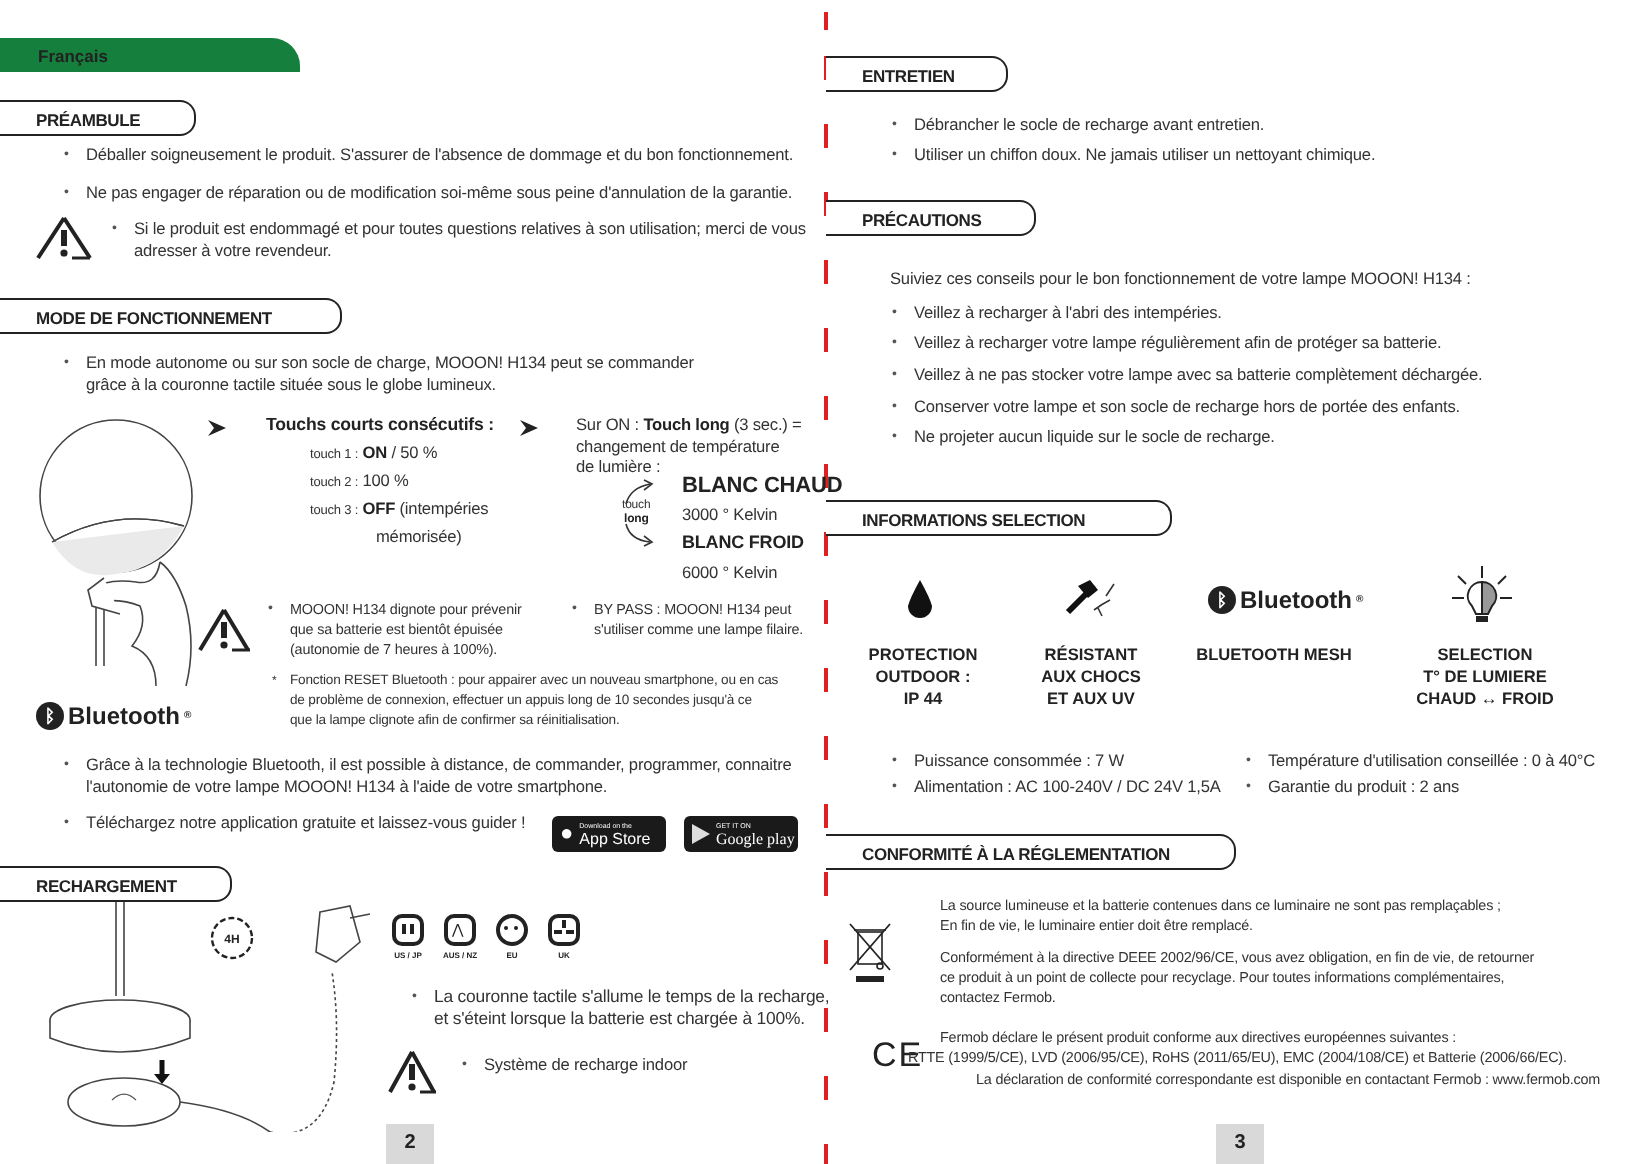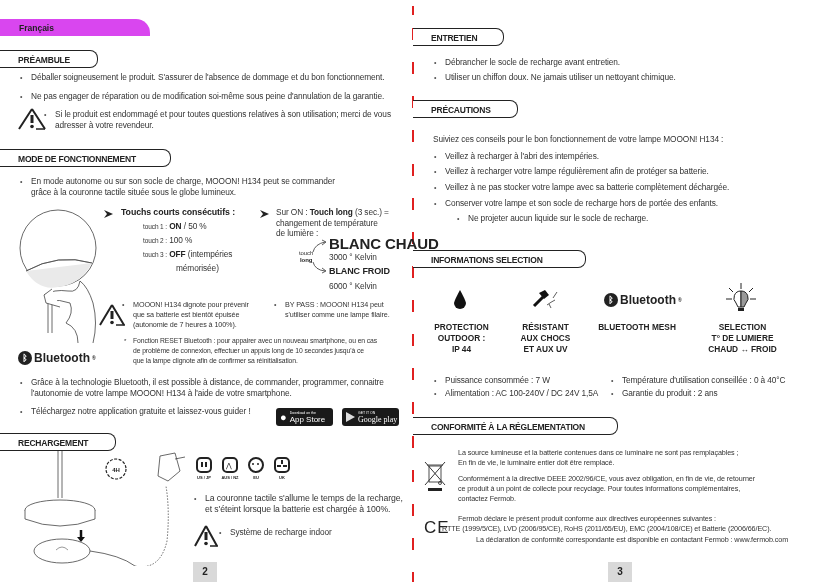--- a/index.html
+++ b/index.html
@@ -1,23 +1,23 @@
 <!DOCTYPE html>
 <html><head>
 <meta charset="utf-8">
 <style>
   * { box-sizing: border-box; margin: 0; padding: 0; }
   html, body { width: 826px; height: 582px; background: #fff; overflow: hidden; }
   body { font-family: "Liberation Sans", sans-serif; color: #333; font-size: 8px; position: relative; }
   .abs { position: absolute; }
-  .lang-tab { left: 0; top: 19px; width: 150px; height: 17px; background: #d946ef; border-top-right-radius: 14px; }
+  .lang-tab { left: 0; top: 19px; width: 150px; height: 17px; background: #15803d; border-top-right-radius: 14px; }
   .lang-tab span { position: absolute; left: 19px; top: 4px; font-size: 8.5px; font-weight: bold; color: #222; }
   .section-hdr { position: absolute; height: 18px; border: 1px solid #222; border-left: none; border-radius: 0 8px 8px 0; background: #fff; }
   .section-hdr span { position: absolute; left: 18px; top: 4px; font-size: 8.5px; font-weight: bold; color: #222; letter-spacing: -0.2px; white-space: nowrap; }
-  .txt { position: absolute; font-size: 8.3px; color: #333; line-height: 11px; white-space: nowrap; letter-spacing: -0.1px; }
+  .txt { position: absolute; font-size: 8.3px; color: #333; line-height: 11px; white-space: nowrap; letter-spacing: -0.1px; margin-left: 12px; }
   .bullet::before { content: "•"; position: absolute; left: -11px; color: #555; font-size: 7px; }
   .bold { font-weight: bold; color: #222; }
   .divider { position: absolute; left: 412px; width: 1.5px; background: #e02020; }
   .page-num { position: absolute; width: 24px; height: 20px; background: #d9d9d9; font-weight: bold; font-size: 10px; color: #222; text-align: center; line-height: 20px; }
   .store-btn { position: absolute; height: 18px; background: #1a1a1a; border-radius: 3px; color: #fff; display: flex; align-items: center; padding-left: 4px; gap: 3px; }
   .store-btn .small { font-size: 3.5px; display: block; line-height: 4px; }
   .store-btn .big { font-size: 8px; display: block; line-height: 9px; }
   .plug { position: absolute; width: 16px; height: 16px; border: 2.5px solid #222; border-radius: 5px; background: #fff; }
   .plug-lbl { position: absolute; font-size: 4px; font-weight: bold; color: #222; text-align: center; width: 24px; }
   .spec-lbl { position: absolute; font-size: 8.3px; font-weight: bold; color: #222; text-align: center; line-height: 11px; }
@@ -109,21 +109,21 @@
 <div class="txt" style="left:276px;top:218px">changement de température</div>
 <div class="txt" style="left:276px;top:228px">de lumière :</div>
 <svg class="abs" style="left:303px;top:238px" width="26" height="36" viewBox="0 0 26 36">
   <path d="M10 14 Q12 6 22 4" stroke="#333" stroke-width="0.8" fill="none"></path>
     <path d="M19 2 L23 4 L19 7" stroke="#333" stroke-width="0.8" fill="none"></path>
   <path d="M10 24 Q12 32 22 33" stroke="#333" stroke-width="0.8" fill="none"></path>
     <path d="M19 30 L23 33 L19 35" stroke="#333" stroke-width="0.8" fill="none"></path>
 </svg>
 <div class="txt" style="left:299px;top:250px;font-size:6px;line-height:7px">touch</div>
 <div class="txt bold" style="left:300px;top:257px;font-size:6px;line-height:7px">long</div>
-<div class="txt bold" style="left:329px;top:238px;font-size:15px">BLANC CHAUD</div>
+<div class="txt bold" style="left:329px;top:238px;font-size:11px">BLANC CHAUD</div>
 <div class="txt" style="left:329px;top:252px">3000 ° Kelvin</div>
 <div class="txt bold" style="left:329px;top:266px;font-size:9px">BLANC FROID</div>
 <div class="txt" style="left:329px;top:281px">6000 ° Kelvin</div>
 
 <svg class="abs" style="left:98px;top:303px" width="28" height="24" viewBox="0 0 28 24">
   <path d="M14 2 L26 22 M14 2 L2 22" stroke="#222" stroke-width="2" fill="none"></path>
   <rect x="12.5" y="8" width="3" height="8" fill="#222"></rect>
     <circle cx="14" cy="19.5" r="1.8" fill="#222"></circle>
   <line x1="18" y1="22" x2="27" y2="22" stroke="#222" stroke-width="1.5"></line>
 </svg>
@@ -227,21 +227,21 @@
 <div class="txt bullet" style="left:445px;top:72px">Utiliser un chiffon doux. Ne jamais utiliser un nettoyant chimique.</div>
 
 <div class="section-hdr" style="left:413px;top:100px;width:105px">
     <span>PRÉCAUTIONS</span>
   </div>
 <div class="txt" style="left:433px;top:134px">Suiviez ces conseils pour le bon fonctionnement de votre lampe MOOON! H134 :</div>
 <div class="txt bullet" style="left:445px;top:151px">Veillez à recharger à l'abri des intempéries.</div>
 <div class="txt bullet" style="left:445px;top:166px">Veillez à recharger votre lampe régulièrement afin de protéger sa batterie.</div>
 <div class="txt bullet" style="left:445px;top:182px">Veillez à ne pas stocker votre lampe avec sa batterie complètement déchargée.</div>
 <div class="txt bullet" style="left:445px;top:198px">Conserver votre lampe et son socle de recharge hors de portée des enfants.</div>
-<div class="txt bullet" style="left:468px;top:213px">Ne projeter aucun liquide sur le socle de recharge.</div>
+<div class="txt bullet" style="left:445px;top:213px">Ne projeter aucun liquide sur le socle de recharge.</div>
 
 <div class="section-hdr" style="left:413px;top:250px;width:173px">
     <span>INFORMATIONS SELECTION</span>
   </div>
 
 <svg class="abs" style="left:453px;top:290px" width="14" height="20" viewBox="0 0 14 20">
     <path d="M7 0 Q12 9 13 13 A6 6 0 0 1 1 13 Q2 9 7 0 Z" fill="#111"></path>
   </svg>
 <svg class="abs" style="left:531px;top:288px" width="28" height="22" viewBox="0 0 28 22">
   <path d="M3 18 L12 9" stroke="#111" stroke-width="3"></path>

